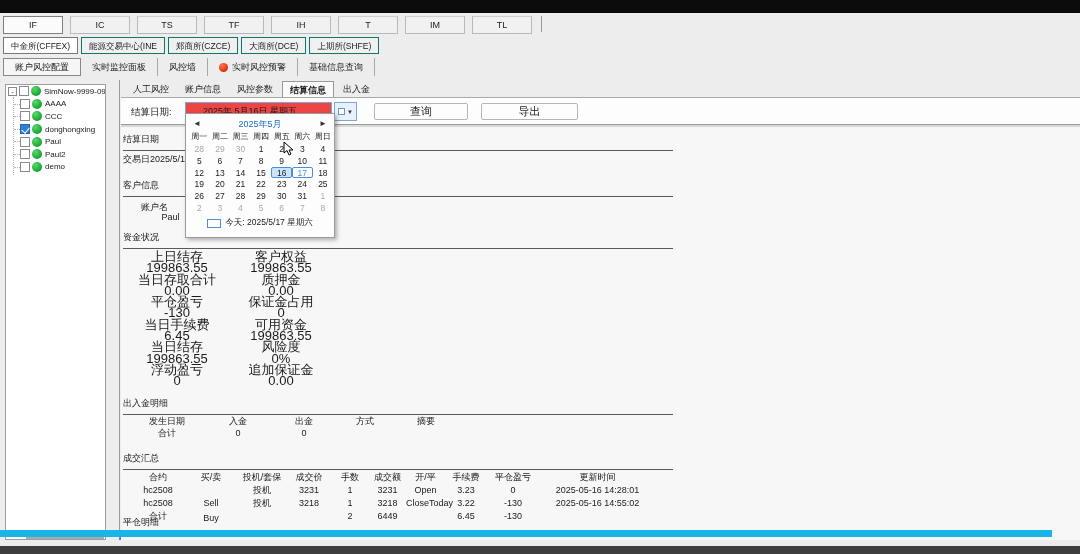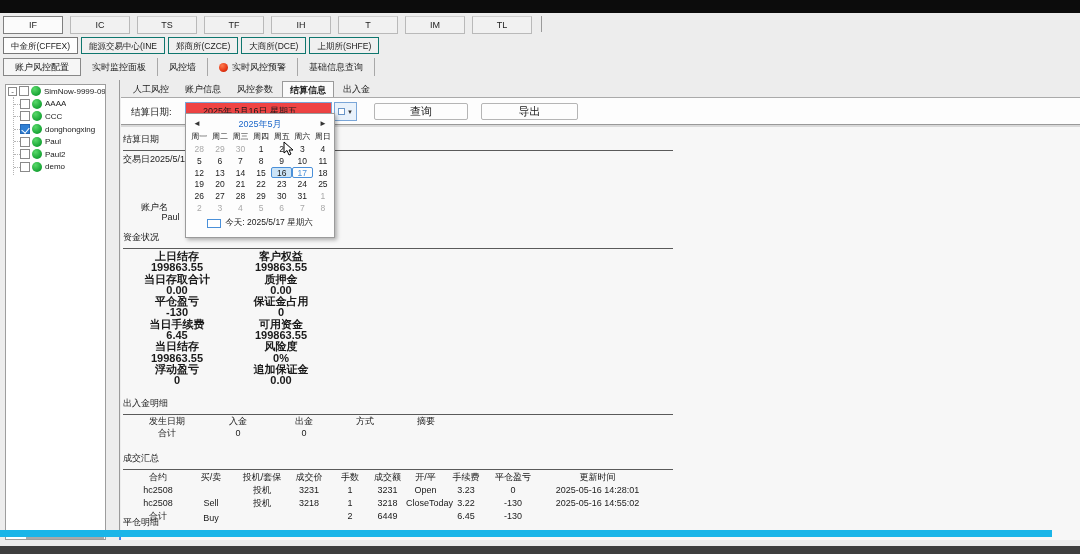--- a/index.html
+++ b/index.html
@@ -106,21 +106,21 @@
   .content { position:absolute; left:1px; top:47px; width:960px; height:413px; background:#f7f7f7; }
   .section-title {
     position:absolute; left:2px; width:550px; font-size:9px; padding-bottom:4px;
     border-bottom:1.5px solid #5a5a5a;
   }
   .plain-text { position:absolute; font-size:9px; white-space:nowrap; }
 
   .funds-col { position:absolute; top:124px; }
   .funds-col.c1 { left:10px; width:92px; }
   .funds-col.c2 { left:112px; width:96px; }
-  .fund-pair { height:22.6px; text-align:center; line-height:11.2px; font-size:11px;font-weight:bold; }
+  .fund-pair { height:22.6px; text-align:center; line-height:11.2px; font-size:13px; }
 
   .hrow { position:absolute; left:10px; display:flex; font-size:9px; line-height:12px; }
   .hrow > div { text-align:center; white-space:nowrap; }
 
   
   .calendar {
     position:absolute; left:185px; top:113px; width:150px; height:125px; z-index:20;
     background:#fdfdfd; border:1px solid #9b9b9b; box-shadow:2px 2px 4px rgba(0,0,0,.3);
   }
   .cal-head { position:relative; height:14px; margin-top:3px; }
@@ -244,20 +244,21 @@
       <span class="sq"></span>
       <span class="ar">▼</span>
     </div>
     <div class="q-btn query">查询</div>
     <div class="q-btn export">导出</div>
   </div>
 
   <div class="content">
     <div class="section-title" style="top:6px">结算日期</div>
     <div class="plain-text" style="left:2px; top:26px">交易日2025/5/16</div>
+    <div class="section-title" style="top:52px">客户信息</div>
     <div class="plain-text" style="left:2px; top:74px; width:63px; text-align:center">账户名</div>
     <div class="plain-text" style="left:2px; top:85px; width:95px; text-align:center">Paul</div>
     <div class="section-title" style="top:104px">资金状况</div>
 
     <div class="funds-col c1" id="funds-col1">
         <div class="fund-pair">
           <div>上日结存</div>
           <div>199863.55</div>
         </div>
         <div class="fund-pair">

